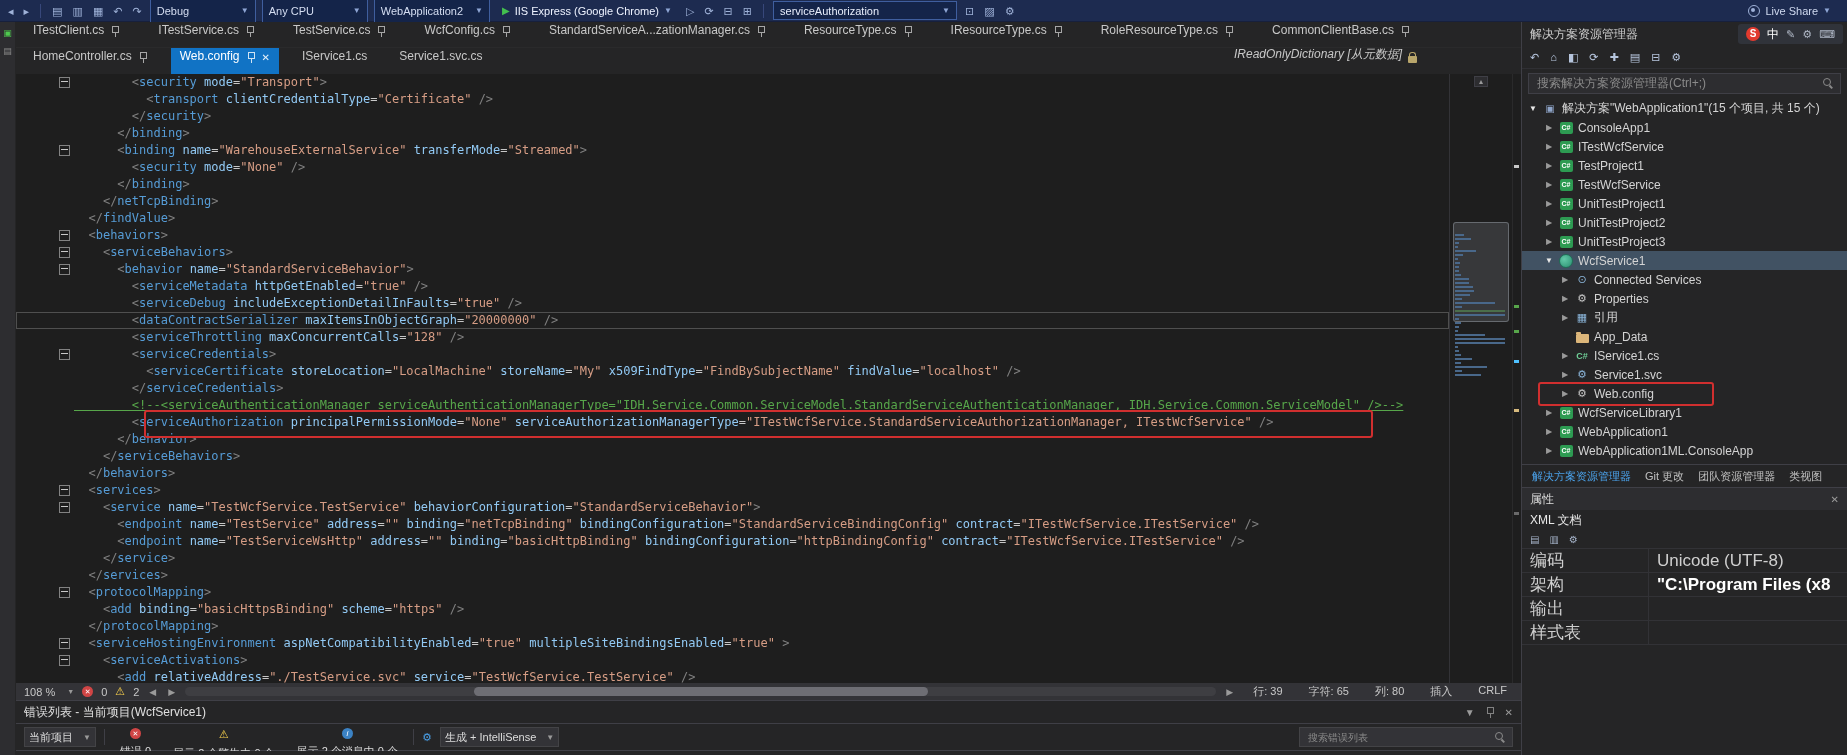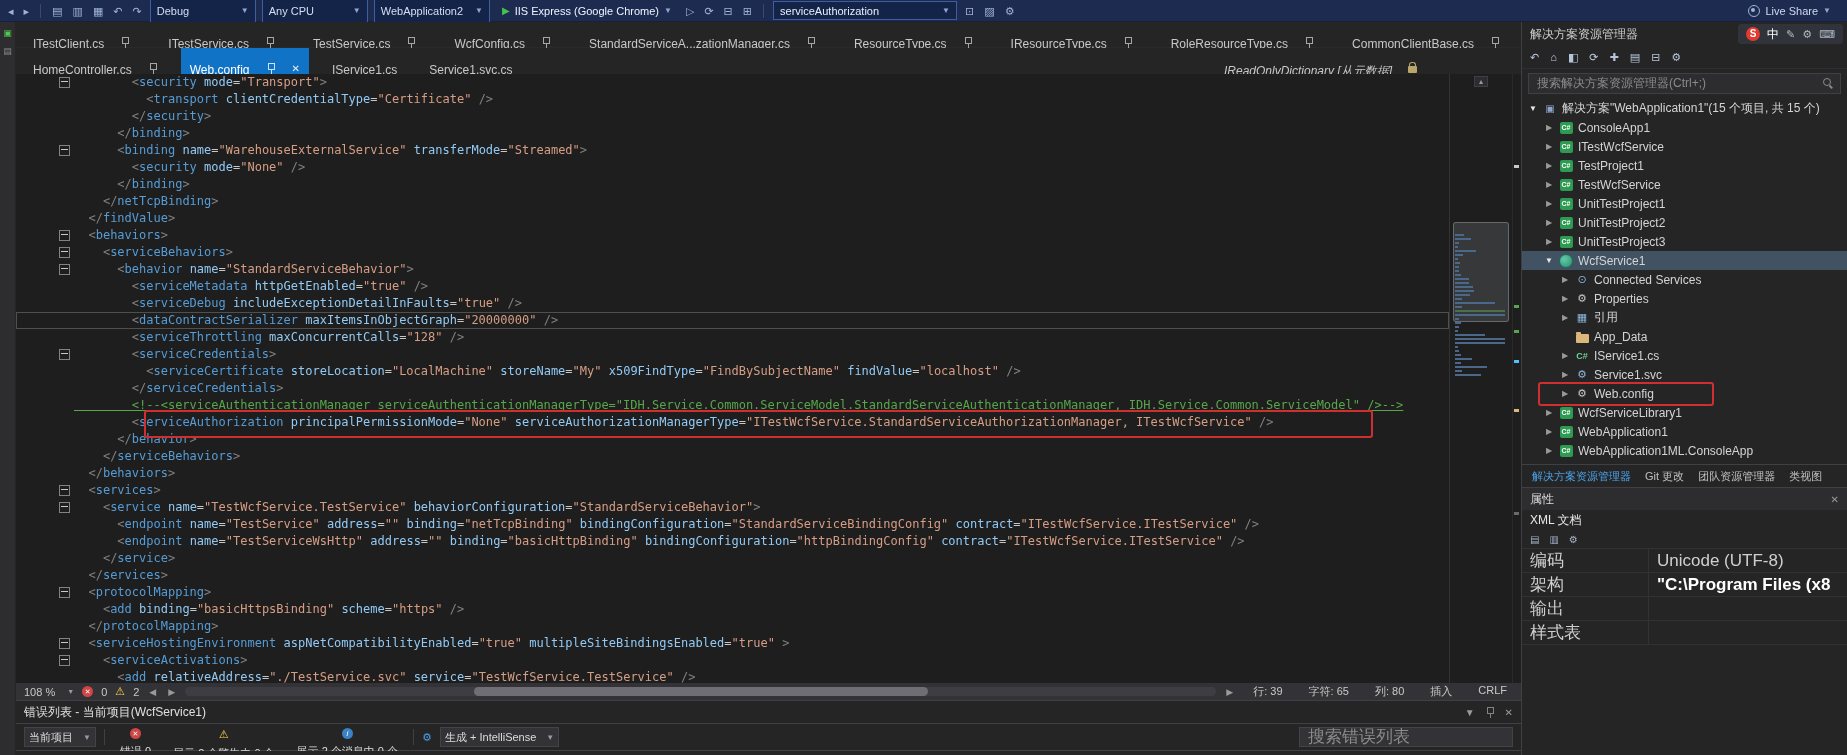--- a/index.html
+++ b/index.html
@@ -21,21 +21,21 @@
 
   
   .left-strip{position:absolute;left:0;top:22px;width:16px;bottom:0;background:#2d2d30;border-right:1px solid #252526;display:flex;flex-direction:column;align-items:center;padding-top:6px;gap:8px;box-sizing:border-box;}
   .ls-glyph{font-size:9px;}
 
   
   .main{position:absolute;left:16px;top:22px;width:1505px;bottom:0;display:flex;flex-direction:column;background:#1e1e1e;}
   .tab-row{background:#252526;display:flex;align-items:stretch;flex:0 0 auto;}
   .row1{height:25px;border-bottom:1px solid #2a2a2b;padding-left:8px;}
   .row2{height:26px;padding-left:8px;}
-  .tab{display:flex;align-items:flex-start;gap:16px;padding:15px 9px;color:#c8c8c8;font-size:12px;cursor:default;white-space:nowrap;}
+  .tab{display:flex;align-items:flex-end;gap:6px;padding:15px 9px;color:#c8c8c8;font-size:12px;cursor:default;white-space:nowrap;}
   .row1 .tab{margin-right:20px;}
   .row2 .tab{margin-right:14px;}
   .tab.active{background:#1173c5;color:#fff;}
   .tab.provisional{margin-left:auto;margin-right:95px;font-style:italic;}
   .tab-close{font-size:10px;opacity:.9;}
   .pin{width:10px;height:11px;position:relative;display:inline-block;opacity:.8;}
   .pin::before{content:"";position:absolute;width:5px;height:5px;border:1px solid currentColor;top:0;left:2px;}
   .pin::after{content:"";position:absolute;width:1px;height:4px;background:currentColor;top:7px;left:5px;}
   .lock{width:9px;height:7px;background:#b9a66b;position:relative;display:inline-block;margin-top:3px;border-radius:1px;}
   .lock::before{content:"";position:absolute;top:-4px;left:1px;width:5px;height:4px;border:1.5px solid #b9a66b;border-bottom:none;border-radius:3px 3px 0 0;}
@@ -76,21 +76,21 @@
   
   .error-panel{flex:0 0 56px;background:#252526;border-top:1px solid #3f3f46;display:flex;flex-direction:column;}
   .ep-header{height:22px;display:flex;align-items:center;padding:0 8px;color:#e0e0e0;font-size:12px;gap:8px;}
   .ep-hicons{margin-left:auto;display:flex;gap:10px;color:#9a9a9a;font-size:10px;align-items:center;}
   .ep-toolbar{height:26px;display:flex;align-items:center;gap:8px;padding:0 8px;border-top:1px solid #3f3f46;border-bottom:1px solid #3f3f46;}
   .combo{height:18px;background:#333337;border:1px solid #434346;padding:0 4px;font-size:11px;color:#ddd;display:flex;gap:10px;align-items:center;cursor:default;}
   .combo .dd{font-size:8px;color:#9a9a9a;}
   .badge{display:flex;align-items:center;gap:5px;font-size:11px;color:#ddd;padding:0 6px;height:18px;border:1px solid transparent;flex-direction:column;}
   .vsep{width:1px;height:16px;background:#3f3f46;}
   .ep-search{margin-left:auto;width:200px;height:18px;background:#333337;border:1px solid #434346;display:flex;align-items:center;padding:0 6px;gap:6px;}
-  .ep-search input{flex:1;background:transparent;border:none;outline:none;color:#ccc;font-size:17px;font-family:inherit;}
+  .ep-search input{flex:1;background:transparent;border:none;outline:none;color:#ccc;font-size:10px;font-family:inherit;}
   .ep-search input::placeholder{color:#8a8a8a;}
   .search-ico{width:11px;height:11px;position:relative;display:inline-block;flex:0 0 auto;}
   .search-ico::before{content:"";position:absolute;width:6px;height:6px;border:1.5px solid #8a8a8a;border-radius:50%;top:0;left:0;}
   .search-ico::after{content:"";position:absolute;width:4px;height:1.5px;background:#8a8a8a;transform:rotate(45deg);top:8px;left:6px;}
   .ep-body{flex:1;background:#252526;}
 
   
   .right{position:absolute;right:0;top:22px;width:326px;bottom:0;background:#252526;border-left:1px solid #3f3f46;box-sizing:border-box;display:flex;flex-direction:column;}
   .ime{position:absolute;right:4px;top:2px;height:20px;display:flex;align-items:center;gap:7px;background:#30333a;border-radius:3px;padding:0 8px;z-index:5;}
   .ime-logo{width:14px;height:14px;border-radius:50%;background:#e23a2e;color:#fff;font-size:10px;font-weight:bold;text-align:center;line-height:14px;}

